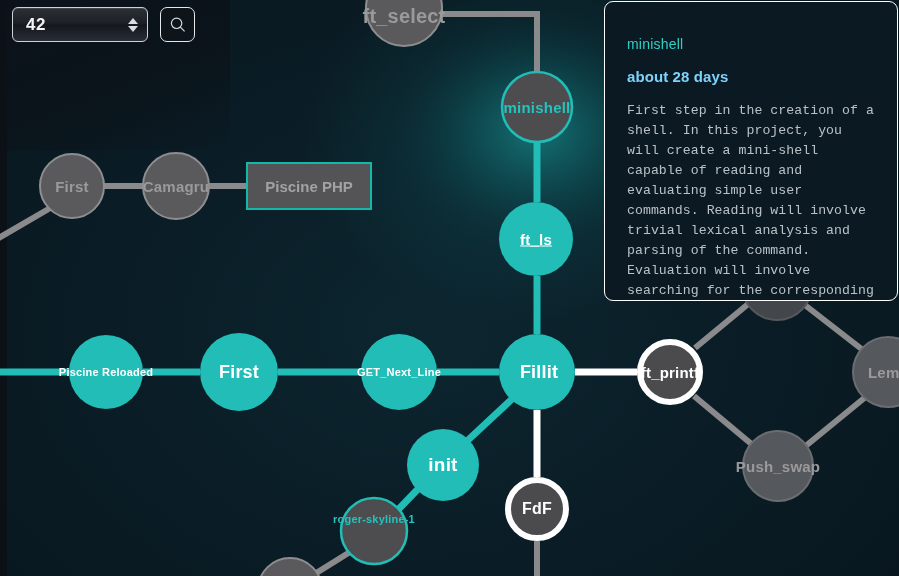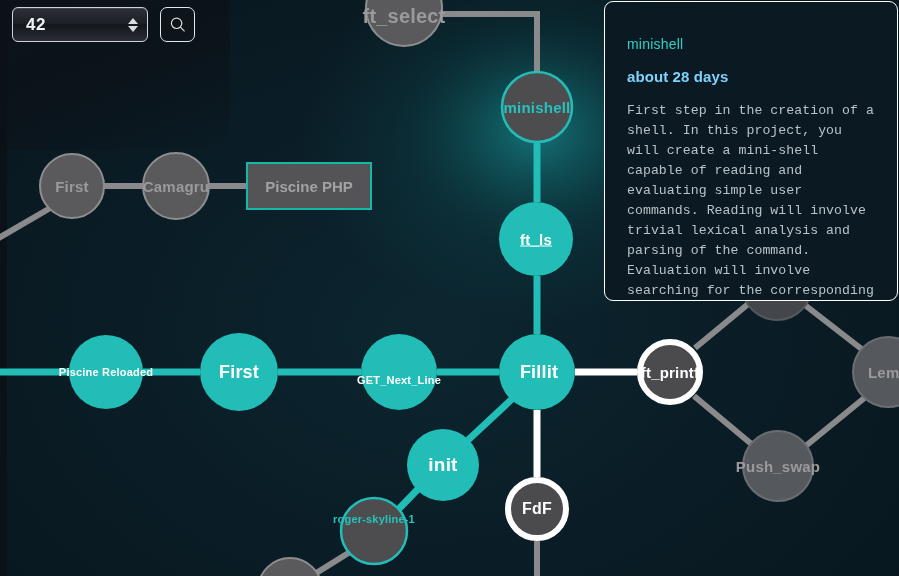--- a/index.html
+++ b/index.html
@@ -147,21 +147,21 @@
     <span>Piscine PHP</span>
   </div>
 
   <div class="nlabel nl-grey" style="left:404px;top:16px;font-size:20px;">ft_select</div>
   <div class="nlabel nl-teal" style="left:537px;top:107px;font-size:15px;">minishell</div>
   <div class="nlabel nl-done" style="left:536px;top:239px;font-size:15px;text-decoration:underline;">ft_ls</div>
   <div class="nlabel nl-grey" style="left:72px;top:186px;font-size:15px;">First</div>
   <div class="nlabel nl-grey" style="left:176px;top:186px;font-size:15px;">Camagru</div>
   <div class="nlabel nl-done" style="left:106px;top:372px;font-size:11px;">Piscine Reloaded</div>
   <div class="nlabel nl-done" style="left:239px;top:372px;font-size:18px;">First</div>
-  <div class="nlabel nl-done" style="left:399px;top:372px;font-size:11px;margin-top:8px;">GET_Next_Line</div>
+  <div class="nlabel nl-done" style="left:399px;top:372px;font-size:11px;">GET_Next_Line</div>
   <div class="nlabel nl-done" style="left:539px;top:372px;font-size:18px;">Fillit</div>
   <div class="nlabel nl-done" style="left:670px;top:372px;font-size:15px;">ft_printf</div>
   <div class="nlabel nl-done" style="left:443px;top:465px;font-size:19px;">init</div>
   <div class="nlabel nl-done" style="left:537px;top:509px;font-size:16px;">FdF</div>
   <div class="nlabel nl-teal" style="left:374px;top:519px;font-size:11px;">roger-skyline-1</div>
   <div class="nlabel nl-grey" style="left:777px;top:285px;font-size:15px;opacity:.62;">Filler</div>
   <div class="nlabel nl-grey" style="left:888px;top:372px;font-size:15px;">Lem_</div>
   <div class="nlabel nl-grey" style="left:778px;top:466px;font-size:15px;">Push_swap</div>
 
   <div class="controls">

